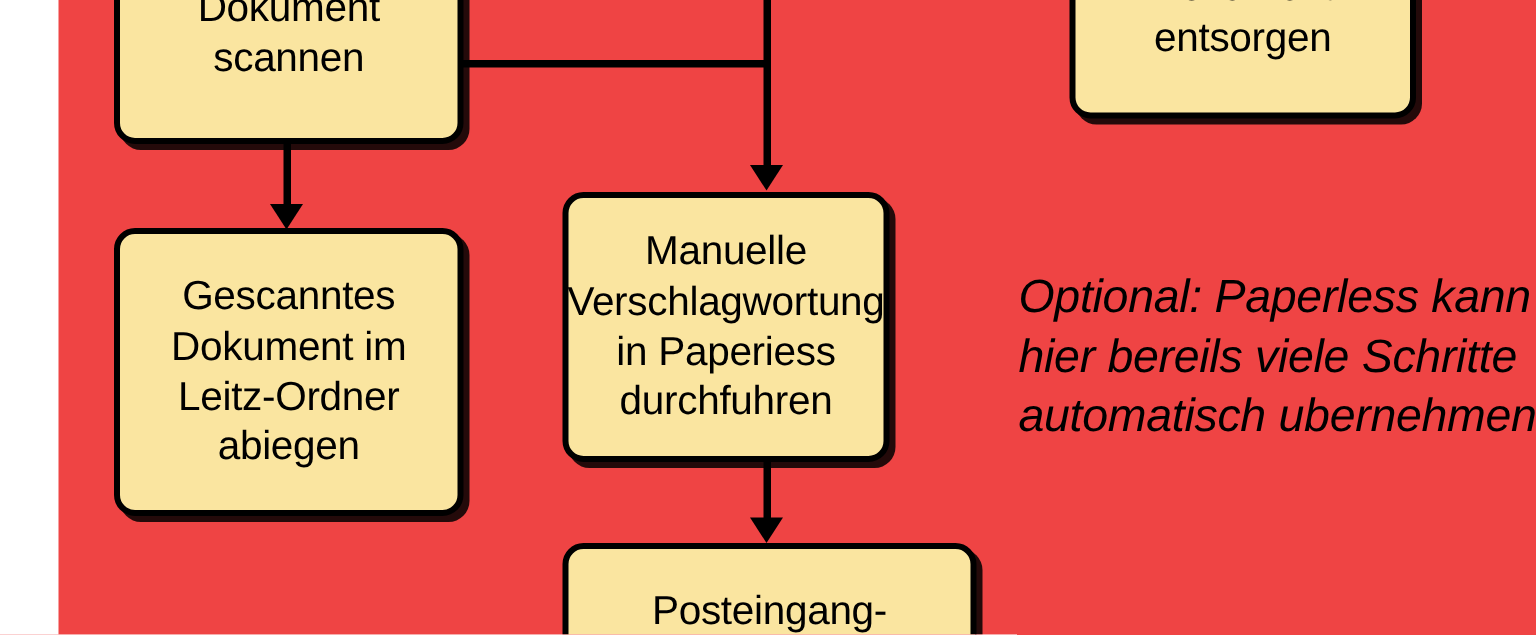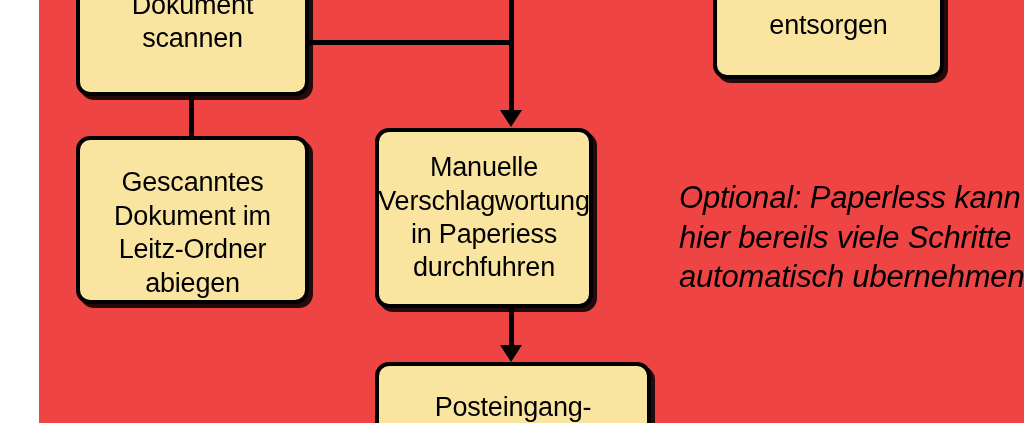--- a/index.html
+++ b/index.html
@@ -80,21 +80,21 @@
   <div class="node" style="left:37px; top:-52px; width:233px; height:148px;">
     <span class="node-label">Dokument
 scannen</span>
   </div>
 
   <div class="node" style="left:674px; top:-62px; width:231px; height:141px;">
     <span class="node-label">Dokument
 entsorgen</span>
   </div>
 
-  <div class="node" style="left:37px; top:136px; width:233px; height:168px;align-items:flex-end;">
+  <div class="node" style="left:37px; top:152px; width:233px; height:192px;">
     <span class="node-label">Gescanntes
 Dokument im
 Leitz-Ordner
 abiegen</span>
   </div>
 
   <div class="node" style="left:336px; top:128px; width:218px; height:180px;">
     <span class="node-label">Manuelle
 Verschlagwortung
 in Paperiess

